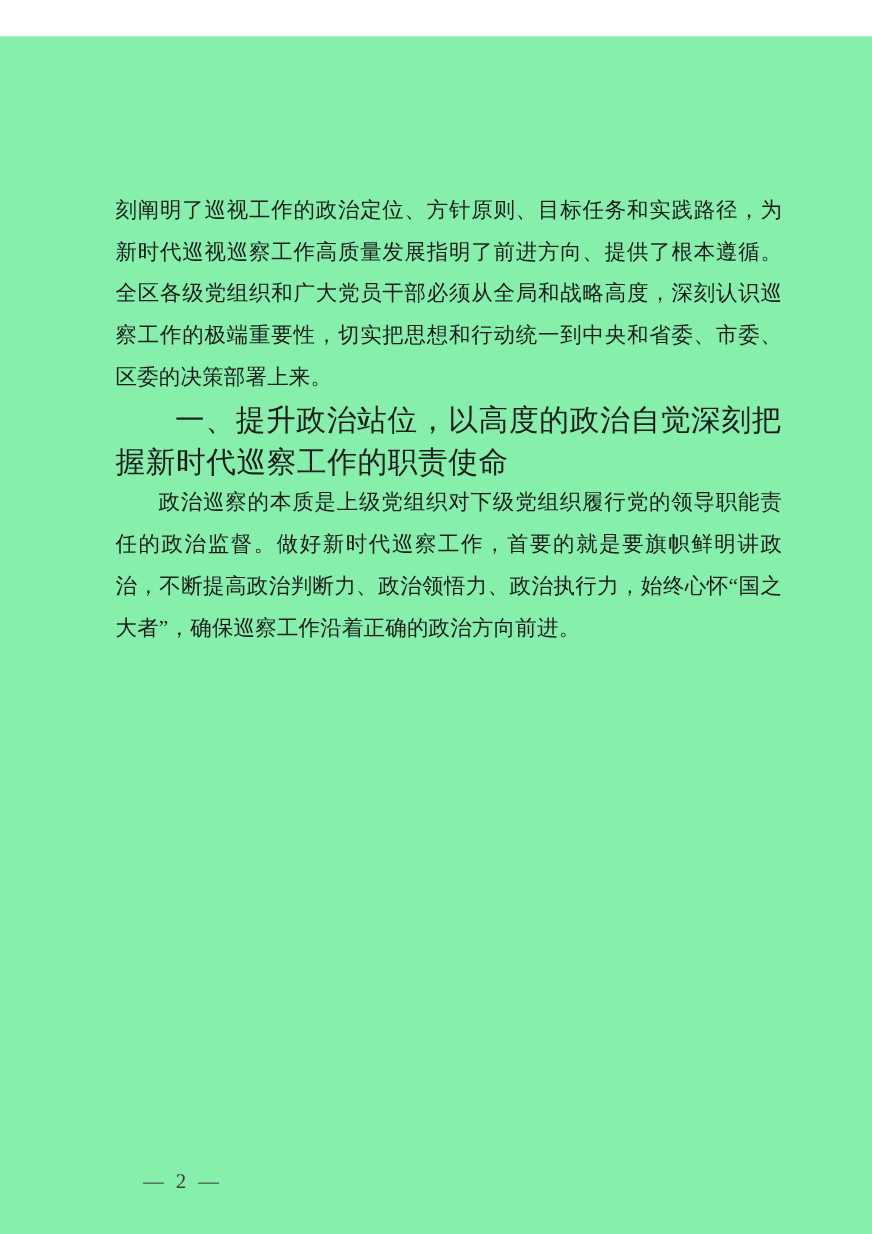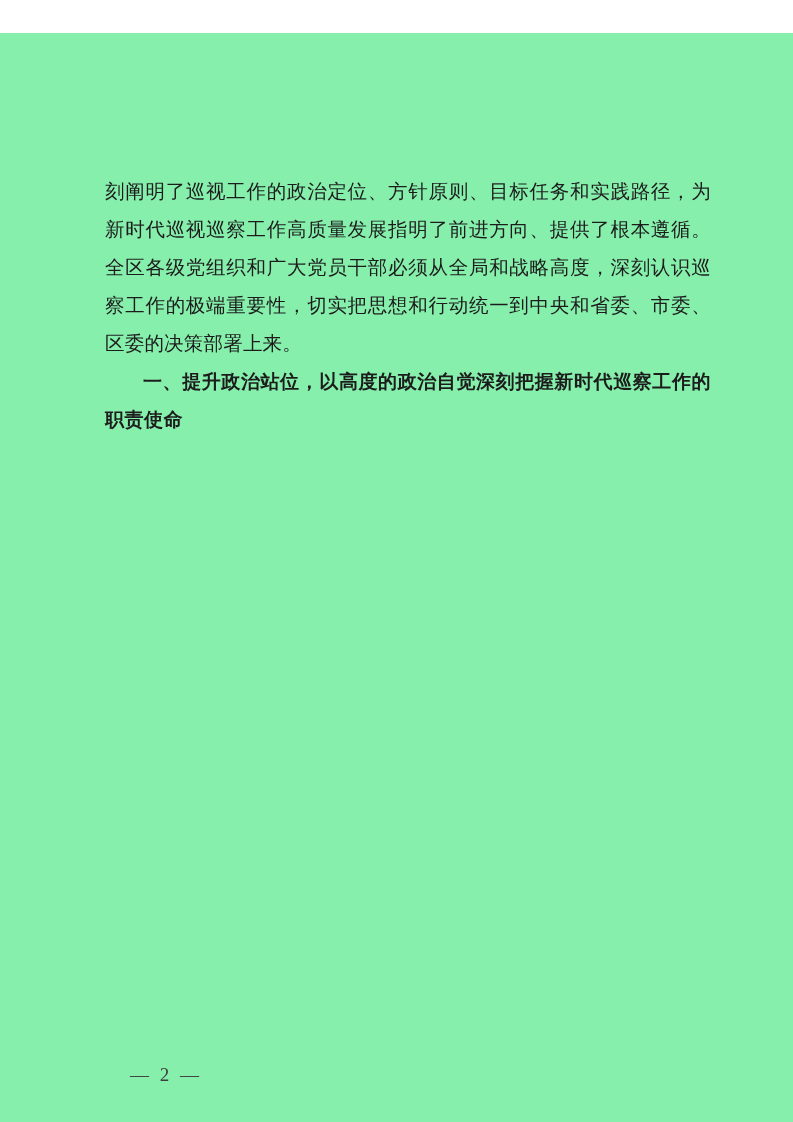--- a/index.html
+++ b/index.html
@@ -30,22 +30,22 @@
     text-justify: inter-ideograph;
     line-height: 38px;
     word-break: break-all;
   }
   .body-para {
     font-size: 19.5px;
     font-family: "Liberation Serif", "DejaVu Serif", serif;
     letter-spacing: 0.2px;
   }
   .heading {
-    font-size: 19px;
-    font-weight: bold;
+    font-size: 27px;
+    font-weight: normal;
     font-family: "Liberation Sans", "DejaVu Sans", sans-serif;
     letter-spacing: 0.5px;
   }
   .indent {
     text-indent: 2em;
   }
   .footer {
     position: absolute;
     left: 130px;
     top: 1030px;
@@ -57,15 +57,16 @@
   }
 </style>
 </head>
 <body>
 
 <div class="page">
   <div class="content">
 
   <p class="para body-para">刻阐明了巡视工作的政治定位、方针原则、目标任务和实践路径，为新时代巡视巡察工作高质量发展指明了前进方向、提供了根本遵循。全区各级党组织和广大党员干部必须从全局和战略高度，深刻认识巡察工作的极端重要性，切实把思想和行动统一到中央和省委、市委、区委的决策部署上来。</p>
       <p class="para heading indent">一、提升政治站位，以高度的政治自觉深刻把握新时代巡察工作的职责使命</p>
+      <p class="para body-para indent">政治巡察的本质是上级党组织对下级党组织履行党的领导职能责任的政治监督。做好新时代巡察工作，首要的就是要旗帜鲜明讲政治，不断提高政治判断力、政治领悟力、政治执行力，始终心怀“国之大者”，确保巡察工作沿着正确的政治方向前进。</p>
     </div>
   <div class="footer">— 2 —</div>
 </div>
 
 </body></html>

